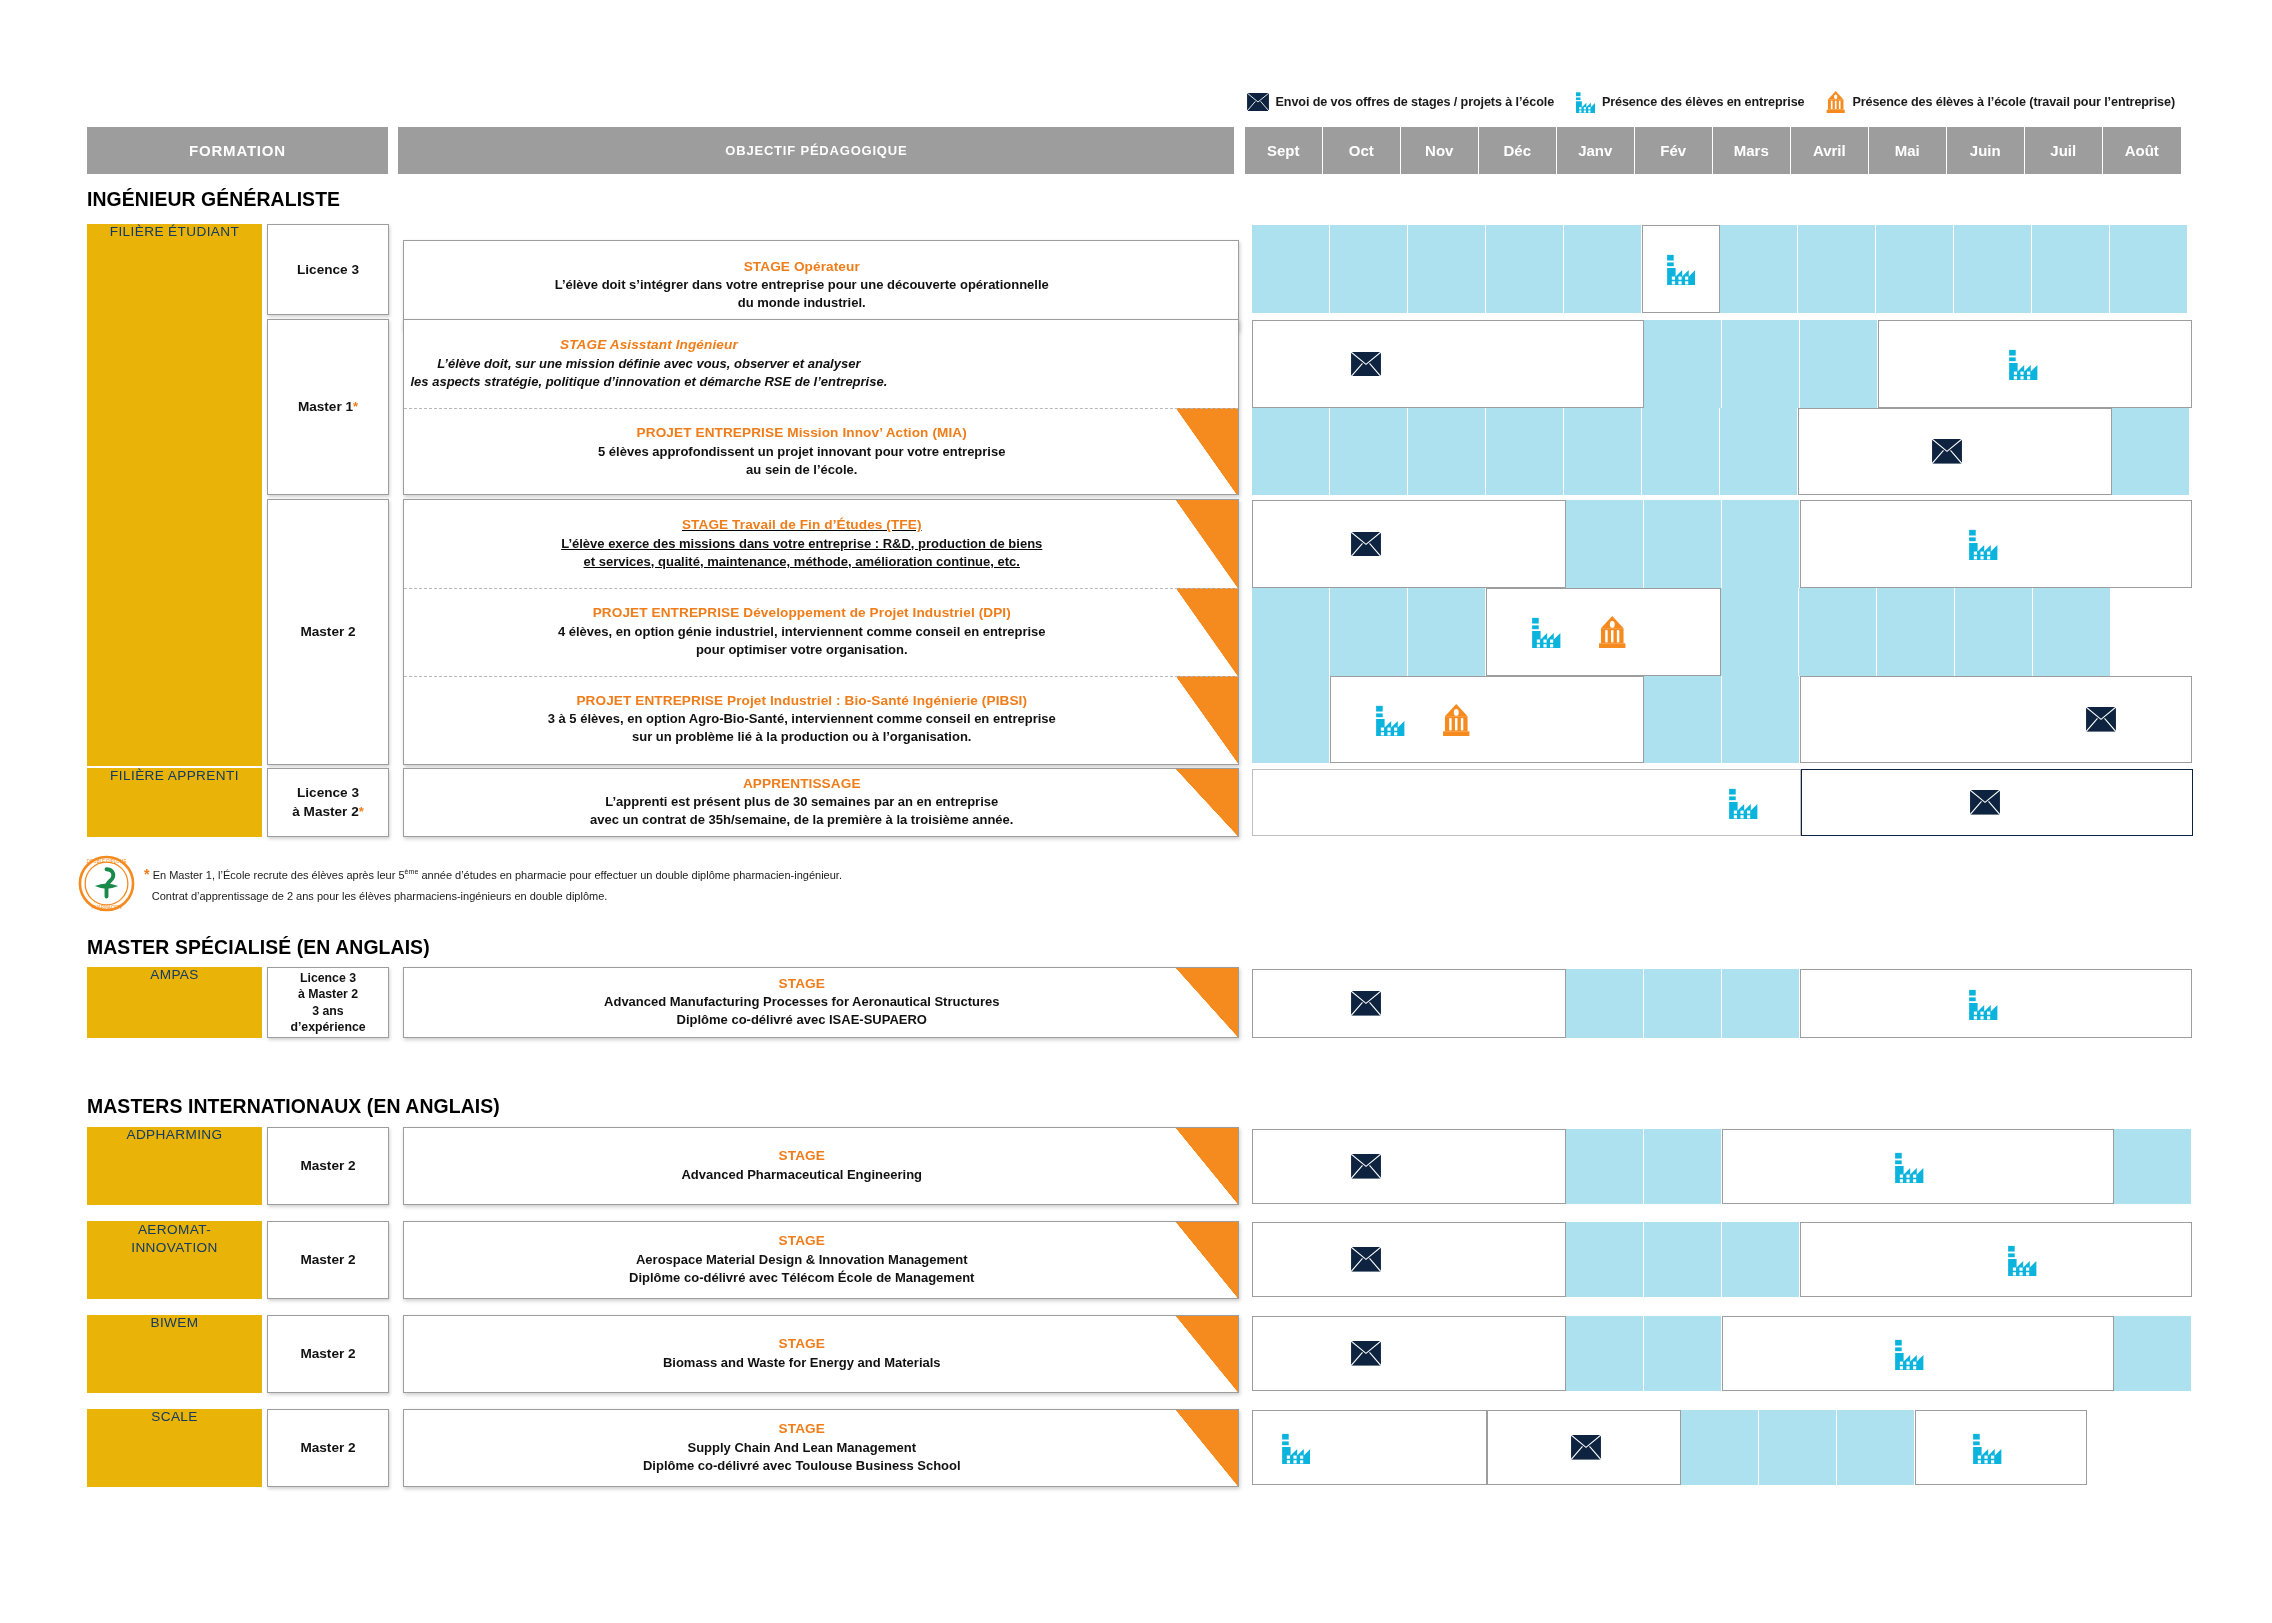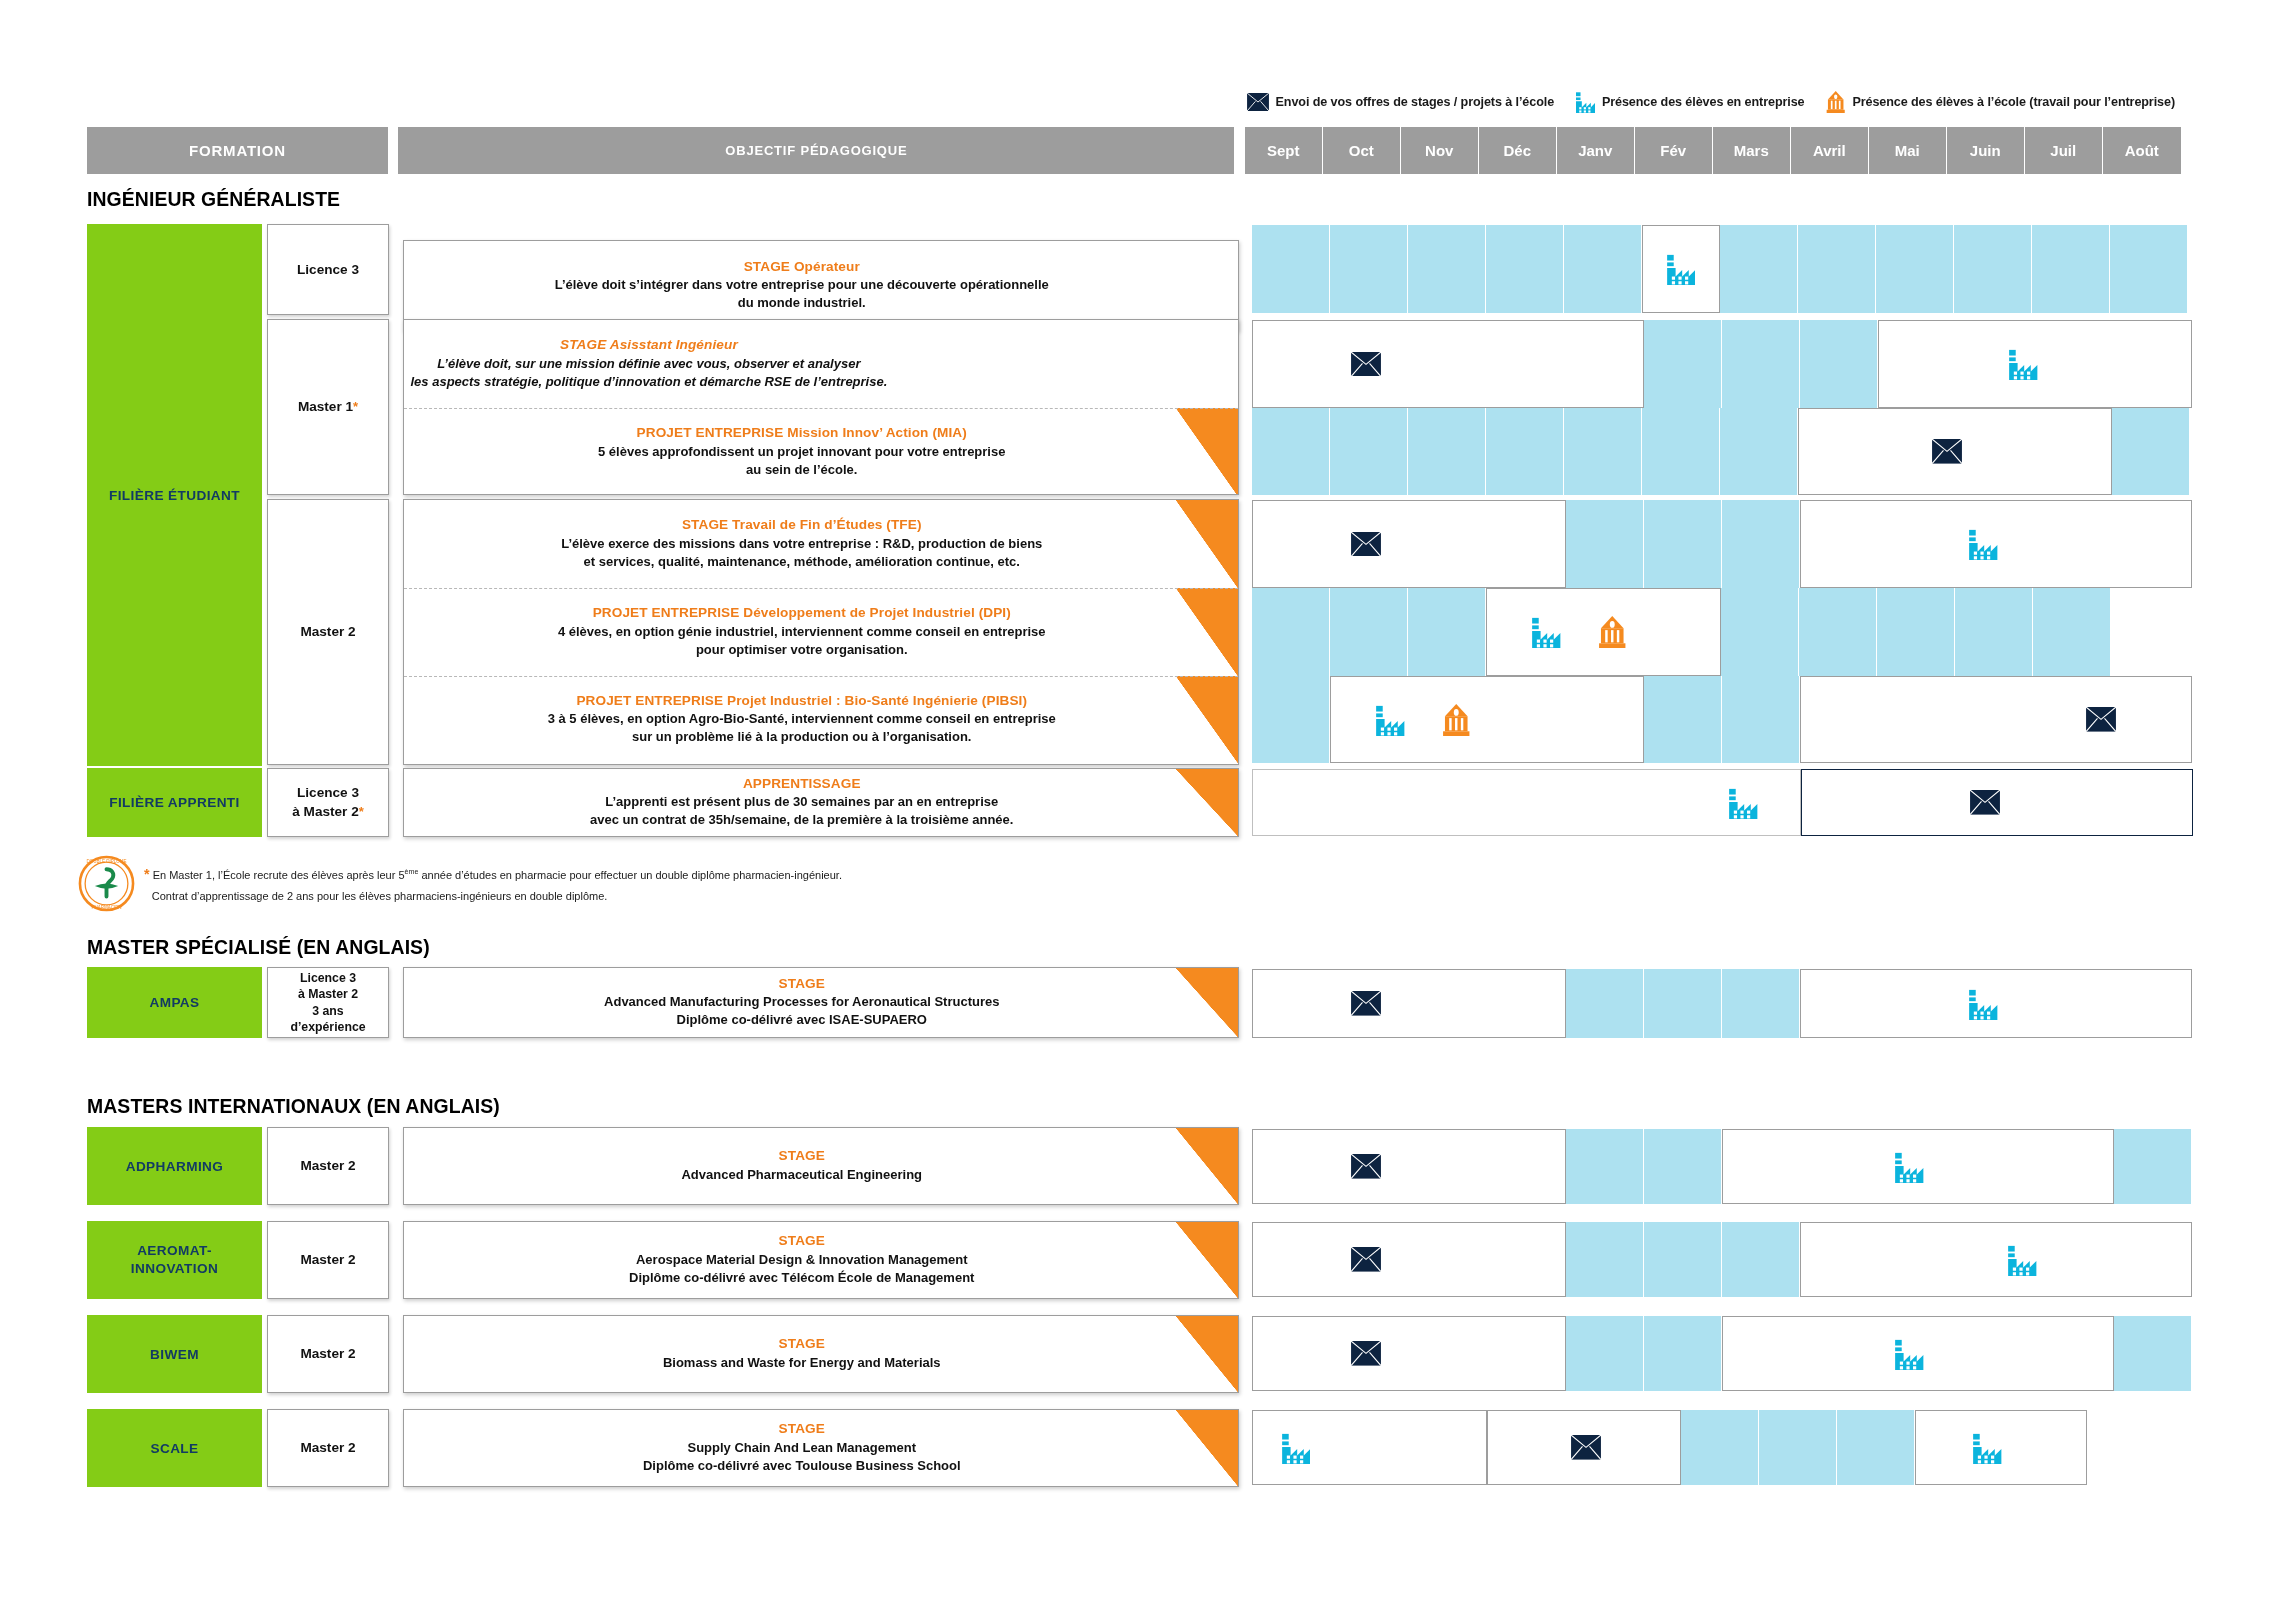--- a/index.html
+++ b/index.html
@@ -47,23 +47,23 @@
   .hdr-month:last-child { border-right:none; }
 
   
   .section-title {
     position:absolute; font-size:19.4px; font-weight:700; color:#000;
     letter-spacing:0.1px;
   }
 
   .filiere-cell {
     position:absolute;
-    background:#84cc16; color:#123b63;
-    display:flex; align-items:center; justify-content:center;
-    font-size:13.6px; font-weight:700; letter-spacing:0.4px;
+    background:#eab308; color:#123b63;
+    display:flex; align-items:flex-start; justify-content:center;
+    font-size:13.6px; font-weight:400; letter-spacing:0.4px;
     text-align:center;
   }
   .niveau-cell {
     position:absolute;
     background:#fff; border:1.3px solid #9d9d9d;
     display:flex; align-items:center; justify-content:center;
     font-size:13.6px; font-weight:700; color:#111; text-align:center;
     line-height:1.4;
     box-shadow: 1.3px 1.9px 3.2px rgba(0,0,0,0.18);
   }
@@ -229,21 +229,21 @@
         </div>
       </div>
     </div>
   </div>
 
   <div class="obj-cell" style="left:403px; top:499px; width:836px; height:266px; display:block;">
     <div class="corner" style="top:0; height:88px;"></div>
     <div class="corner" style="top:88px; height:88px;"></div>
     <div class="corner" style="top:176px; height:87px;"></div>
 
-    <div style="position:absolute; left:0; top:0; width:100%; height:88px; display:flex; flex-direction:column; align-items:center; justify-content:center;">
+    <div style="position:absolute; left:0; top:0; width:100%; height:88px; display:flex; flex-direction:column; align-items:center; justify-content:center;text-decoration:underline;">
       <div class="obj-inner">
         <div class="obj-title">STAGE Travail de Fin d’Études (TFE)</div>
         <div class="obj-body">
           <span>L’élève exerce des missions dans votre entreprise : R&amp;D, production de biens</span><br>
           <span>et services, qualité, maintenance, méthode, amélioration continue, etc.</span>
         </div>
       </div>
     </div>
     <div class="dashsep" style="top:88px;"></div>
     <div style="position:absolute; left:0; top:88px; width:100%; height:88px; display:flex; flex-direction:column; align-items:center; justify-content:center;">

